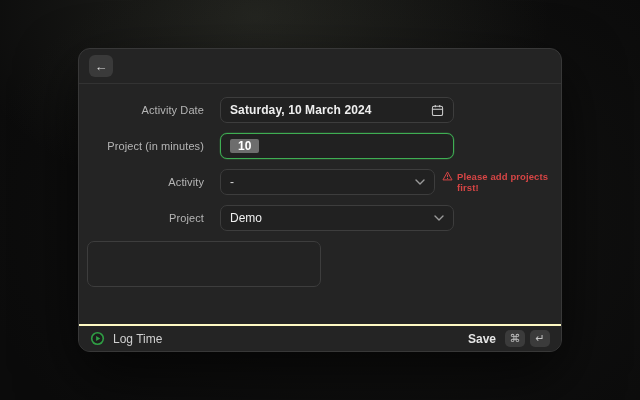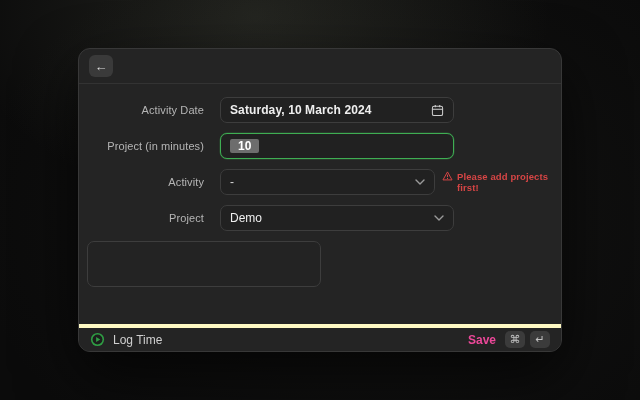--- a/index.html
+++ b/index.html
@@ -82,29 +82,29 @@
     border: 1px solid #3d3d3d;
     border-radius: 7px;
     resize: none; outline: none;
     color: #efefef; font-size: 12px;
     padding: 6px 9px;
     font-family: inherit;
   }
   .modal-footer {
     margin-top: auto;
     height: 27px; flex: 0 0 27px;
-    border-top: 4px solid #fef9c3;
+    border-top: 2px solid #fef9c3;
     display: flex; align-items: center;
     padding: 0 11px;
     background: #242424;
   }
   .footer-left { display: flex; align-items: center; gap: 8px; }
   .footer-title { font-size: 12px; color: #cfcfcf; font-weight: 500; }
   .footer-right { margin-left: auto; display: flex; align-items: center; gap: 5px; }
-  .save-label { font-size: 12px; color: #ec4899; font-weight: 700; margin-right: 4px; }
+  .save-label { font-size: 12px; color: #e5e5e5; font-weight: 700; margin-right: 4px; }
   .keycap {
     min-width: 20px; height: 17px;
     background: #3b3b3b; border-radius: 5px;
     display: flex; align-items: center; justify-content: center;
     color: #c2c2c2; font-size: 11px; line-height: 1;
     padding: 0 3px;
   }
 </style>
 </head>
 <body>

